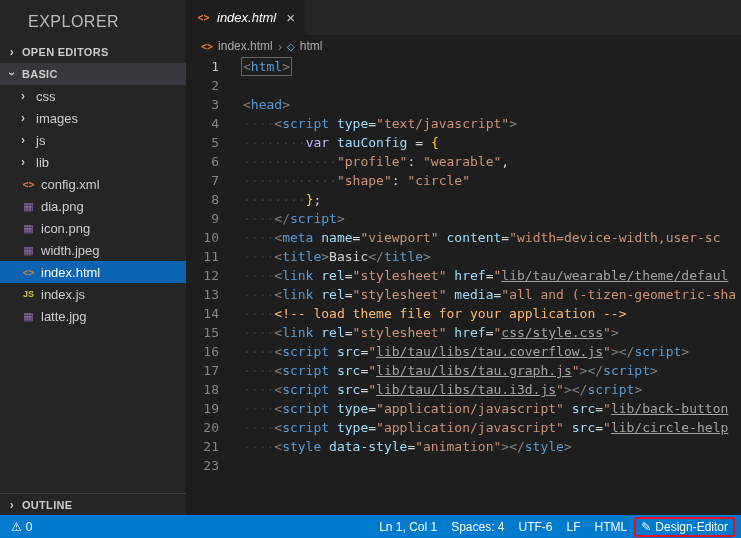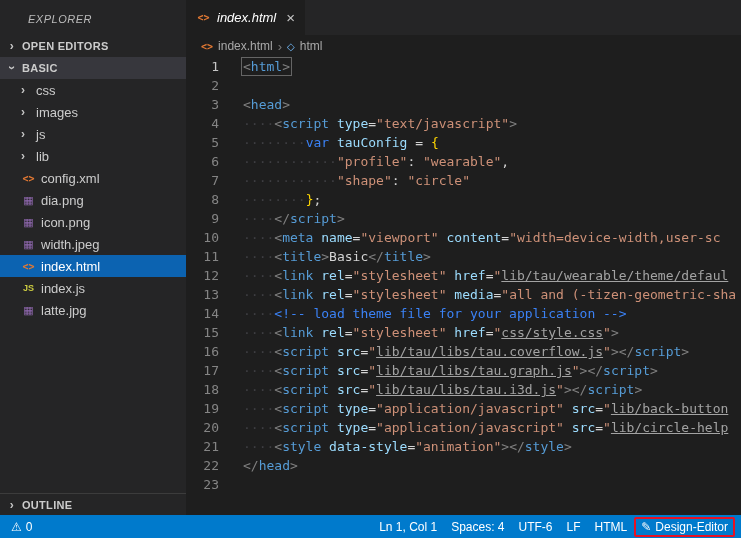--- a/index.html
+++ b/index.html
@@ -3,21 +3,21 @@
 <meta charset="utf-8">
 <style>
   * { box-sizing: border-box; margin: 0; padding: 0; }
   html,body { width:741px; height:538px; overflow:hidden; }
   body { background:#1e1e1e; font-family:"Liberation Sans",sans-serif; color:#cccccc; }
   .root { width:741px; height:538px; display:flex; flex-direction:column; }
   .main { flex:1; display:flex; min-height:0; }
 
   
   .sidebar { width:186px; background:#252526; display:flex; flex-direction:column; flex:none; }
-  .sb-title { font-size:11px; color:#bbbbbb; letter-spacing:0.5px; padding:13px 0 10px 28px;font-style:italic; }
+  .sb-title { font-size:16px; color:#bbbbbb; letter-spacing:0.5px; padding:13px 0 10px 28px; }
   .section { height:22px; display:flex; align-items:center; font-size:11px; font-weight:bold;
              color:#cccccc; padding-left:4px; gap:2px; cursor:pointer; letter-spacing:0.3px; }
   .section.active { background:#37373d; }
   .section.outline { border-top:1px solid #3c3c3c; }
   .chev { display:inline-block; width:16px; text-align:center; font-size:12px; font-weight:bold; color:#c5c5c5; }
   .chev.down { transform:rotate(90deg); }
   .file-list { display:flex; flex-direction:column; }
   .file-row { height:22px; display:flex; align-items:center; gap:5px; font-size:13px;
               color:#cccccc; padding-left:15px; cursor:pointer; white-space:nowrap; }
   .file-row.file { padding-left:21px; }
@@ -44,22 +44,22 @@
 
   .code { flex:1; overflow:hidden; font-family:"DejaVu Sans Mono",monospace; font-size:13px; }
   .cl { height:19px; line-height:19px; display:flex; white-space:pre; }
   .ln { width:33px; text-align:right; color:#858585; flex:none; }
   .ln.cur { color:#c6c6c6; }
   .lc { padding-left:24px; flex:1; overflow:hidden; }
   .tag-box { outline:1px solid #656565; outline-offset:1px; }
   .tok-p{color:#808080} .tok-tag{color:#569cd6} .tok-attr{color:#9cdcfe}
   .tok-op{color:#d4d4d4} .tok-str{color:#ce9178}
   .tok-stru{color:#a3a3a3;text-decoration:underline}
-  .tok-kw{color:#3b82f6} .tok-var{color:#9cdcfe} .tok-pl{color:#d4d4d4}
-  .tok-br{color:#ffd700} .tok-cm{color:#3b82f6} .tok-ws{color:#3e3e42}
+  .tok-kw{color:#c4b5fd} .tok-var{color:#9cdcfe} .tok-pl{color:#d4d4d4}
+  .tok-br{color:#ffd700} .tok-cm{color:#fdba74} .tok-ws{color:#3e3e42}
 
   
   .statusbar { height:23px; background:#007acc; color:#ffffff; display:flex; align-items:center;
                justify-content:space-between; font-size:12px; flex:none; padding:0 4px; }
   .sb-left, .sb-right { display:flex; align-items:center; height:100%; }
   .status-item { display:flex; align-items:center; gap:4px; padding:0 7px; height:100%; cursor:pointer; }
   .status-item.design { border:2px solid #e81123; border-radius:2px; height:20px; margin-right:2px; padding:0 5px; }
 </style>
 </head>
 <body>
@@ -160,21 +160,20 @@
             <div class="cl"><span class="ln">12</span><span class="lc"><span class="tok-ws">····</span><span class="tok-p">&lt;</span><span class="tok-tag">link</span><span class="tok-attr"> rel</span><span class="tok-op">=</span><span class="tok-str">"stylesheet"</span><span class="tok-attr"> href</span><span class="tok-op">=</span><span class="tok-str">"</span><span class="tok-stru">lib/tau/wearable/theme/defaul</span></span></div>
             <div class="cl"><span class="ln">13</span><span class="lc"><span class="tok-ws">····</span><span class="tok-p">&lt;</span><span class="tok-tag">link</span><span class="tok-attr"> rel</span><span class="tok-op">=</span><span class="tok-str">"stylesheet"</span><span class="tok-attr"> media</span><span class="tok-op">=</span><span class="tok-str">"all and (-tizen-geometric-sha</span></span></div>
             <div class="cl"><span class="ln">14</span><span class="lc"><span class="tok-ws">····</span><span class="tok-cm">&lt;!-- load theme file for your application --&gt;</span></span></div>
             <div class="cl"><span class="ln">15</span><span class="lc"><span class="tok-ws">····</span><span class="tok-p">&lt;</span><span class="tok-tag">link</span><span class="tok-attr"> rel</span><span class="tok-op">=</span><span class="tok-str">"stylesheet"</span><span class="tok-attr"> href</span><span class="tok-op">=</span><span class="tok-str">"</span><span class="tok-stru">css/style.css</span><span class="tok-str">"</span><span class="tok-p">&gt;</span></span></div>
             <div class="cl"><span class="ln">16</span><span class="lc"><span class="tok-ws">····</span><span class="tok-p">&lt;</span><span class="tok-tag">script</span><span class="tok-attr"> src</span><span class="tok-op">=</span><span class="tok-str">"</span><span class="tok-stru">lib/tau/libs/tau.coverflow.js</span><span class="tok-str">"</span><span class="tok-p">&gt;</span><span class="tok-p">&lt;/</span><span class="tok-tag">script</span><span class="tok-p">&gt;</span></span></div>
             <div class="cl"><span class="ln">17</span><span class="lc"><span class="tok-ws">····</span><span class="tok-p">&lt;</span><span class="tok-tag">script</span><span class="tok-attr"> src</span><span class="tok-op">=</span><span class="tok-str">"</span><span class="tok-stru">lib/tau/libs/tau.graph.js</span><span class="tok-str">"</span><span class="tok-p">&gt;</span><span class="tok-p">&lt;/</span><span class="tok-tag">script</span><span class="tok-p">&gt;</span></span></div>
             <div class="cl"><span class="ln">18</span><span class="lc"><span class="tok-ws">····</span><span class="tok-p">&lt;</span><span class="tok-tag">script</span><span class="tok-attr"> src</span><span class="tok-op">=</span><span class="tok-str">"</span><span class="tok-stru">lib/tau/libs/tau.i3d.js</span><span class="tok-str">"</span><span class="tok-p">&gt;</span><span class="tok-p">&lt;/</span><span class="tok-tag">script</span><span class="tok-p">&gt;</span></span></div>
             <div class="cl"><span class="ln">19</span><span class="lc"><span class="tok-ws">····</span><span class="tok-p">&lt;</span><span class="tok-tag">script</span><span class="tok-attr"> type</span><span class="tok-op">=</span><span class="tok-str">"application/javascript"</span><span class="tok-attr"> src</span><span class="tok-op">=</span><span class="tok-str">"</span><span class="tok-stru">lib/back-button</span></span></div>
             <div class="cl"><span class="ln">20</span><span class="lc"><span class="tok-ws">····</span><span class="tok-p">&lt;</span><span class="tok-tag">script</span><span class="tok-attr"> type</span><span class="tok-op">=</span><span class="tok-str">"application/javascript"</span><span class="tok-attr"> src</span><span class="tok-op">=</span><span class="tok-str">"</span><span class="tok-stru">lib/circle-help</span></span></div>
             <div class="cl"><span class="ln">21</span><span class="lc"><span class="tok-ws">····</span><span class="tok-p">&lt;</span><span class="tok-tag">style</span><span class="tok-attr"> data-style</span><span class="tok-op">=</span><span class="tok-str">"animation"</span><span class="tok-p">&gt;</span><span class="tok-p">&lt;/</span><span class="tok-tag">style</span><span class="tok-p">&gt;</span></span></div>
-            <div class="cl"><span class="ln">22</span><span class="lc"><span class="tok-p">&lt;/</span><span class="tok-tag">head</span><span class="tok-p">&gt;</span></span></div>
             <div class="cl"><span class="ln">23</span><span class="lc"></span></div>
           </div>
       </div>
     </section>
   </div>
 
   <footer class="statusbar">
     <div class="sb-left">
       <span class="status-item">
         <span>⚠</span>

